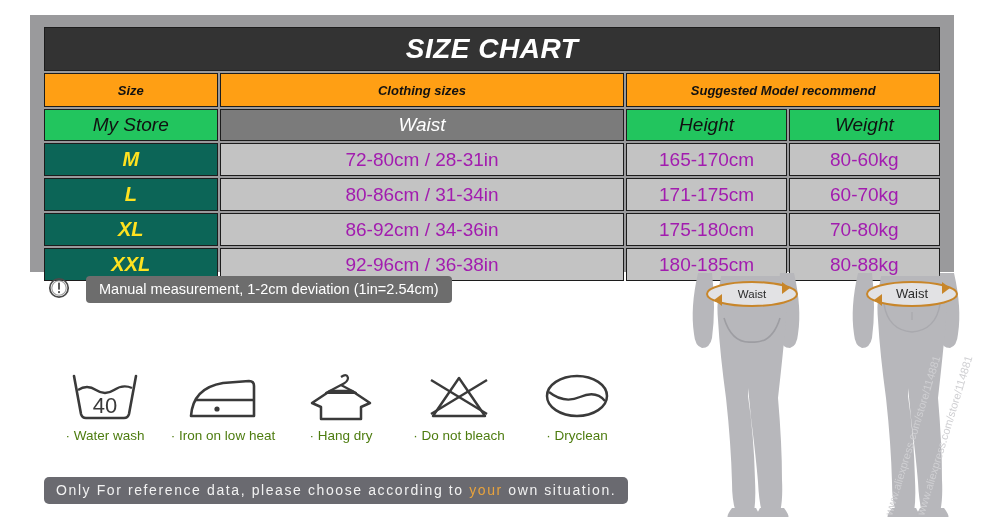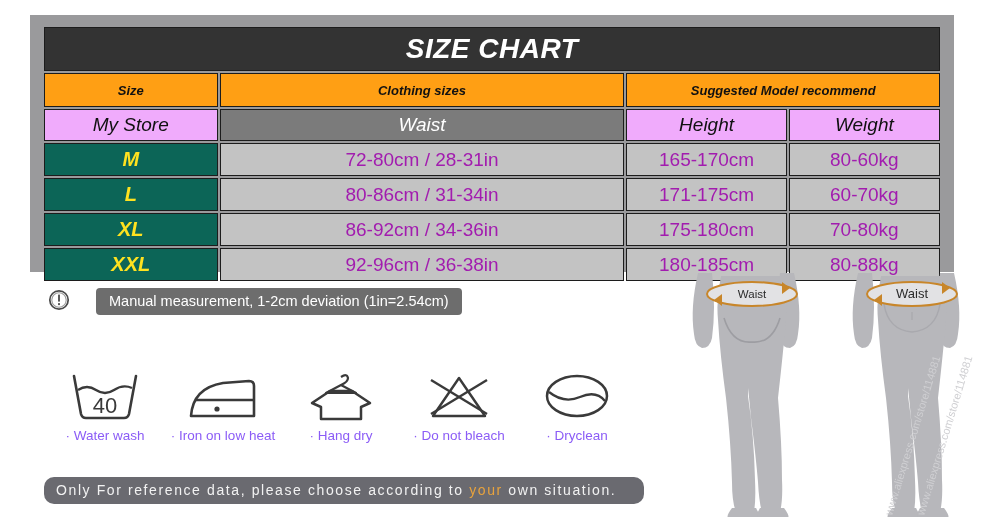--- a/index.html
+++ b/index.html
@@ -57,21 +57,21 @@
     background: #FF9F14;
     color: #111111;
     font-size: 13px;
     font-weight: bold;
     font-style: italic;
     height: 32px;
   }
 
   
   .hdr-yellow {
-    background: #f0abfc;
+    background: #22c55e;
     color: #111111;
     font-size: 19px;
     font-style: italic;
     height: 30px;
   }
   .hdr-gray {
     background: #7b7b7b;
     color: #ffffff;
     font-size: 19px;
     font-style: italic;
@@ -93,24 +93,24 @@
     background: #c3c3c3;
     color: #a21caf;
     font-size: 19px;
     height: 31px;
   }
 
   
   #note-row {
     position: absolute;
     left: 48px;
-    top: 288px;
+    top: 276px;
     display: flex;
     align-items: center;
-    gap: 26px;
+    gap: 16px;
   }
   #note-bar {
     background: #6d6d6d;
     color: #ffffff;
     font-size: 14.5px;
     padding: 5px 13px 6px 13px;
     border-radius: 4px;
     white-space: nowrap;
   }
 
@@ -127,36 +127,36 @@
     text-align: center;
   }
   .care-glyph {
     height: 56px;
     display: flex;
     align-items: center;
     justify-content: center;
   }
   .care-label {
     font-size: 13.5px;
-    color: #8b5cf6;
+    color: #4d7c0f;
     margin-top: 4px;
     white-space: nowrap;
   }
 
   
   #footer-bar {
     position: absolute;
     left: 44px;
     top: 477px;
     background: #6a6a70;
     color: #f2f2f2;
     font-size: 14px;
     letter-spacing: 1.6px;
-    padding: 5px 28px 6px 12px;
-    border-radius: 10px;
+    padding: 5px 12px 6px 12px;
+    border-radius: 5px;
     white-space: nowrap;
   }
   #footer-bar .hl { color: #E8A33D; }
 
   
   #figures {
     position: absolute;
     left: 676px;
     top: 268px;
     width: 324px;

